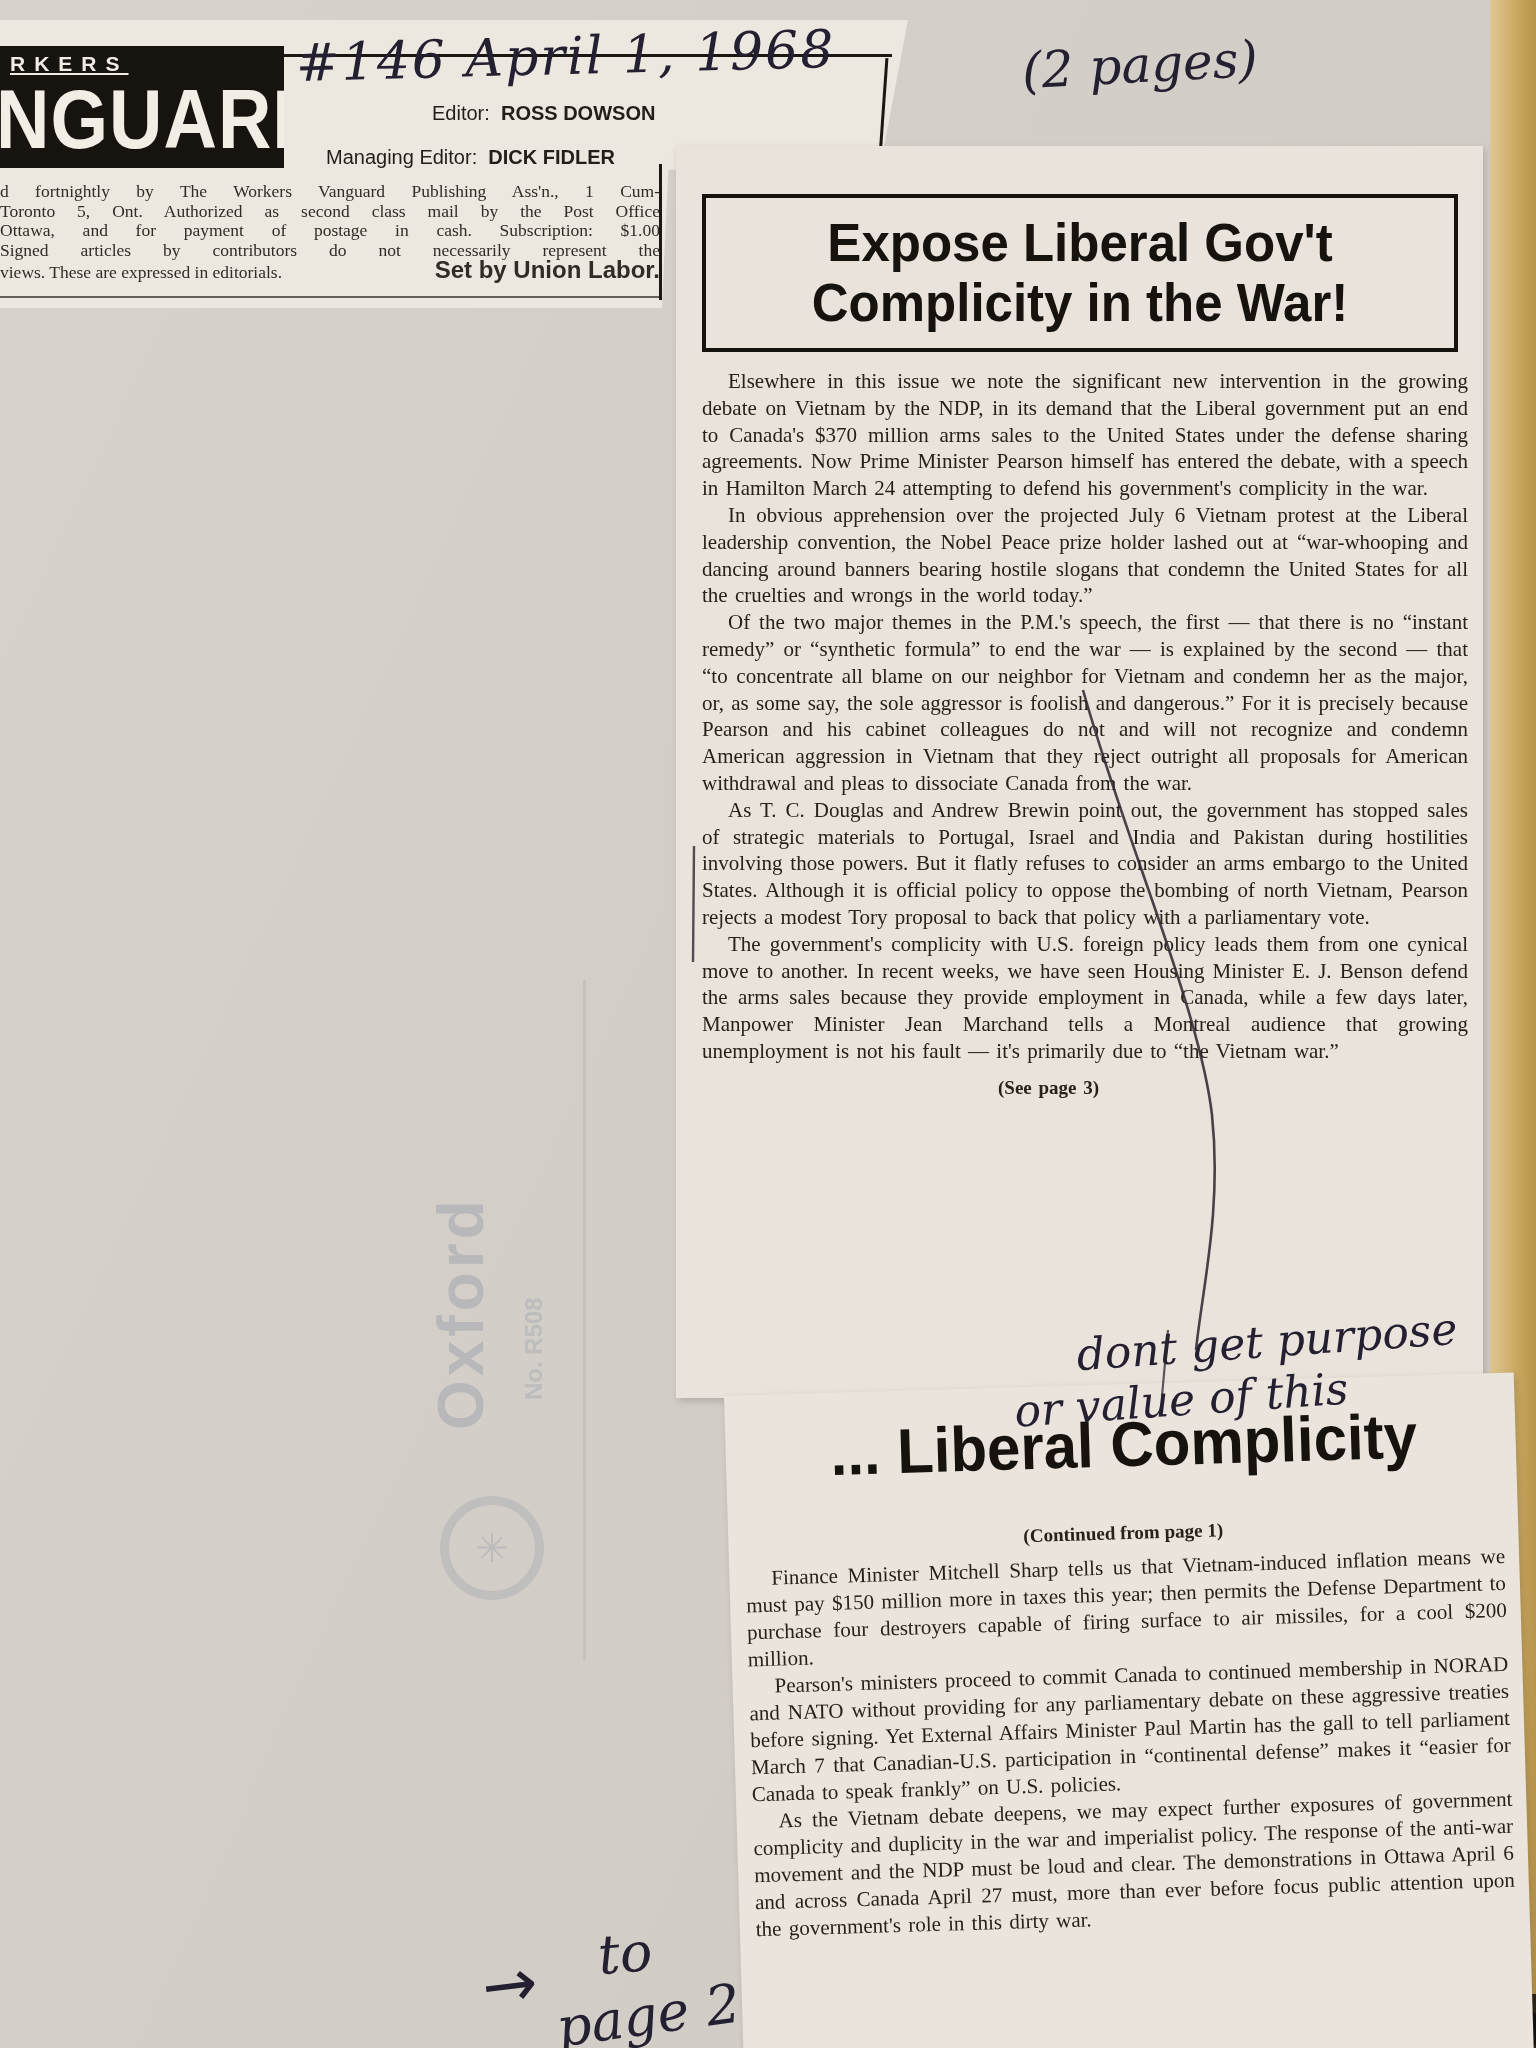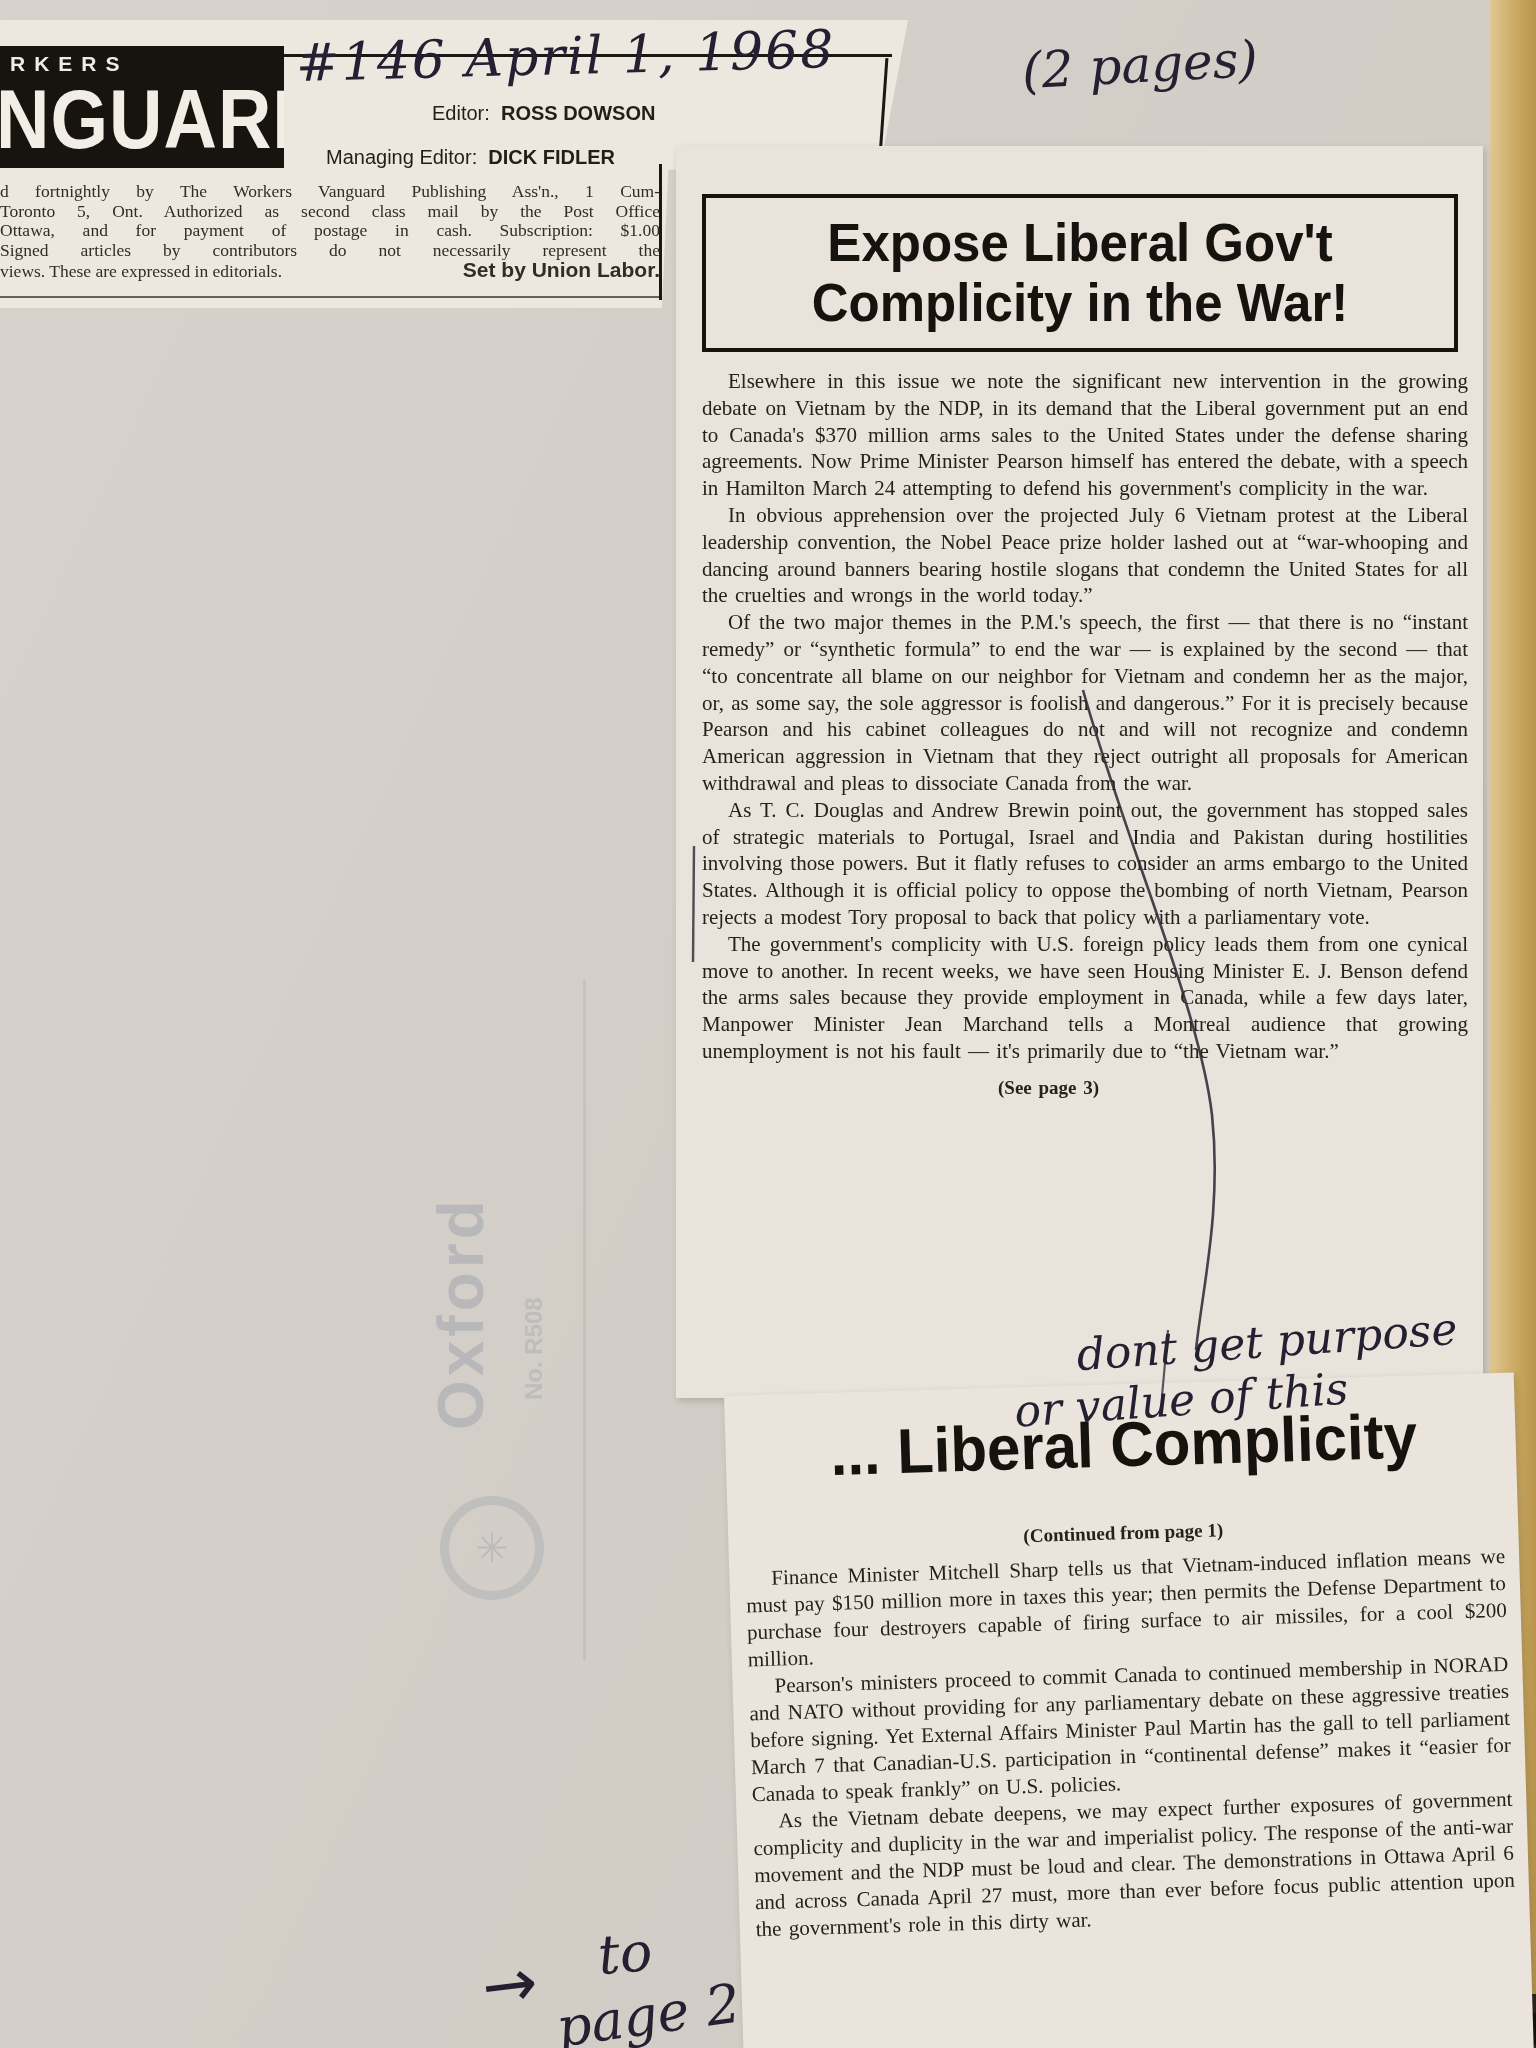--- a/index.html
+++ b/index.html
@@ -28,32 +28,32 @@
   #masthead{left:0;top:20px;width:908px;height:288px;background:#ece7df;
      clip-path:polygon(0 0,100% 0,97% 50%,73.6% 52%,72.9% 100%,0 100%);
      box-shadow:2px 3px 6px rgba(60,55,48,0.25);}
   .rule{background:#1b1713;}
   #mh-rule-top{left:0;top:54px;width:892px;height:3px;}
   #mh-rule-right-stub{left:882px;top:58px;width:3px;height:98px;transform:rotate(4deg);}
   #mh-rule-mid{left:659px;top:164px;width:3px;height:136px;}
   #mh-rule-bottom{left:0;top:296px;width:662px;height:2px;opacity:.65;}
   #logo-box{left:0;top:46px;width:284px;height:122px;background:#17140f;overflow:hidden;}
   #logo-small{position:absolute;left:10px;top:6px;color:#f0ece4;
-     font-family:"Liberation Sans",sans-serif;font-weight:bold;font-size:21px;letter-spacing:9px;}
+     font-family:"Liberation Sans",sans-serif;font-weight:bold;font-size:21px;letter-spacing:9px;text-decoration:underline;}
   #logo-big{position:absolute;left:-4px;top:26px;color:#f2eee6;
      font-family:"Liberation Sans",sans-serif;font-weight:bold;font-size:74px;
      letter-spacing:1px;transform:scaleY(1.12);transform-origin:top left;}
   .ed-line{font-family:"Liberation Sans",sans-serif;font-size:20px;color:#221e19;white-space:nowrap;}
   .ed-line b{font-weight:bold;}
   #editor-line{left:432px;top:102px;}
   #managing-line{left:326px;top:146px;}
   #imprint{left:0;top:182px;width:660px;font-size:17.5px;line-height:19.5px;color:#322c26;}
   .imp-line{text-align:justify;text-align-last:justify;}
   #imp-last{display:flex;justify-content:space-between;align-items:baseline;gap:24px;}
-  #set-by{font-family:"Liberation Sans",sans-serif;font-weight:bold;font-size:21px;white-space:nowrap;text-align:center;}
+  #set-by{font-family:"Liberation Sans",sans-serif;font-weight:bold;font-size:24px;white-space:nowrap;text-align:center;}
   
   .hand{font-family:"DejaVu Serif",serif;font-style:italic;color:#242031;white-space:nowrap;}
   #hw-issue{left:296px;top:26px;font-size:52px;transform:rotate(-1.5deg);letter-spacing:2px;}
   #hw-pages{left:1022px;top:36px;font-size:50px;transform:rotate(-3deg);}
   #hw-note{left:1078px;top:1316px;font-size:44px;transform:rotate(-4deg);line-height:52px;}
   #hw-note .l2{display:block;transform:translateX(-66px);}
   #hw-to{left:598px;top:1922px;font-size:54px;transform:rotate(-5deg);}
   #hw-page2{left:556px;top:1984px;font-size:54px;transform:rotate(-8deg);}
   #hw-arrow{left:482px;top:1946px;font-size:66px;font-style:normal;transform:rotate(-7deg);
      font-family:"DejaVu Sans",sans-serif;color:#242031;}

